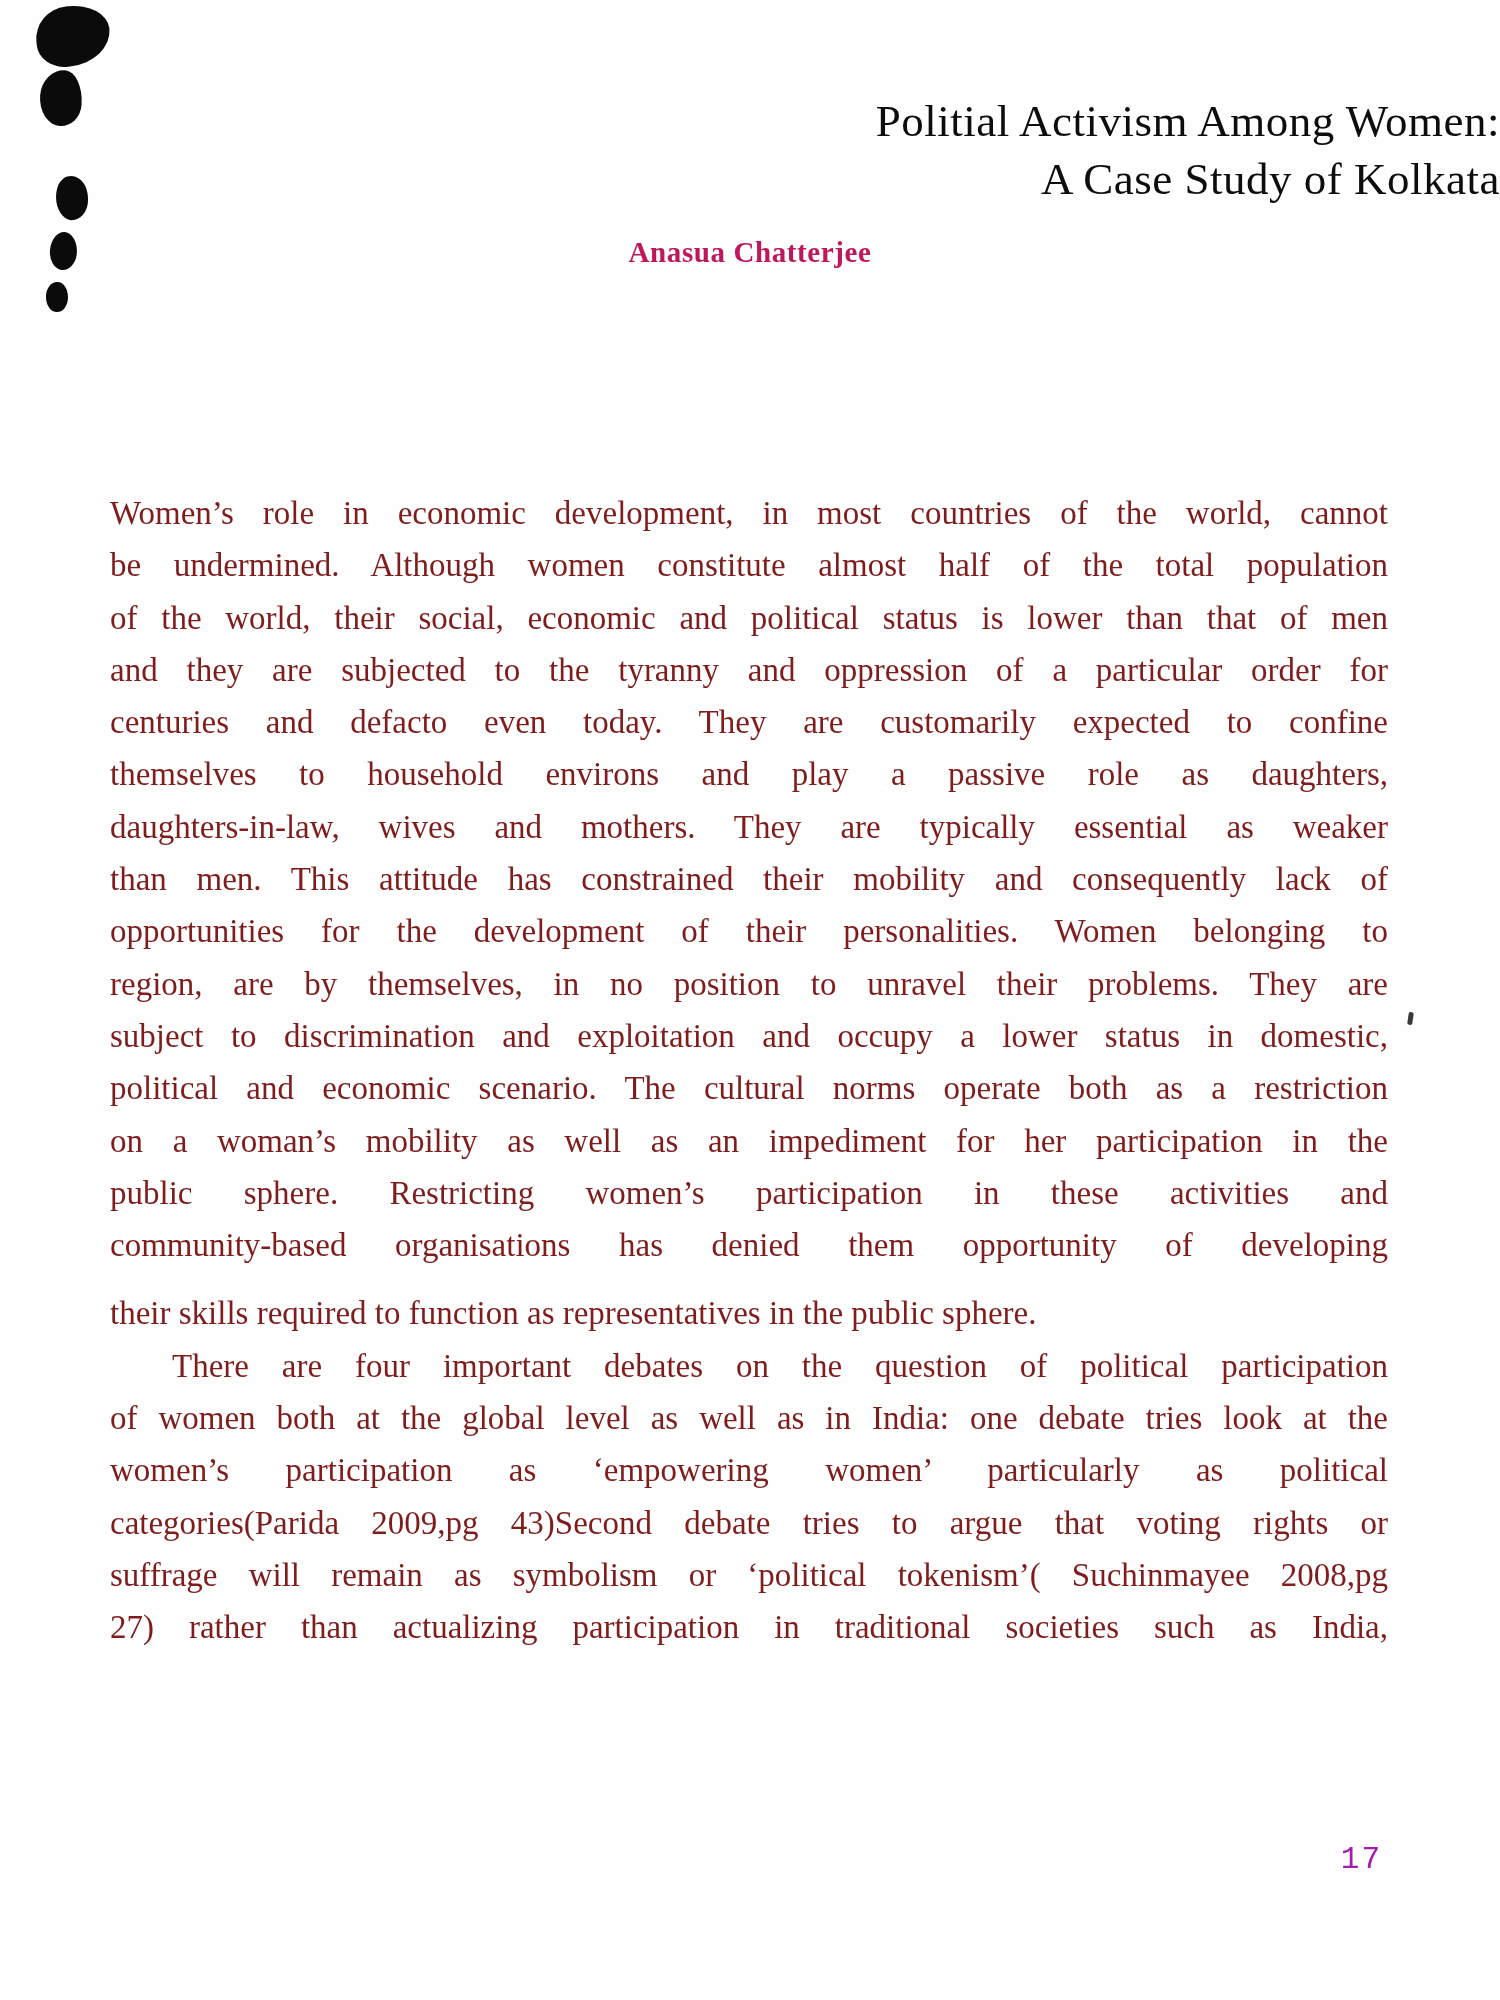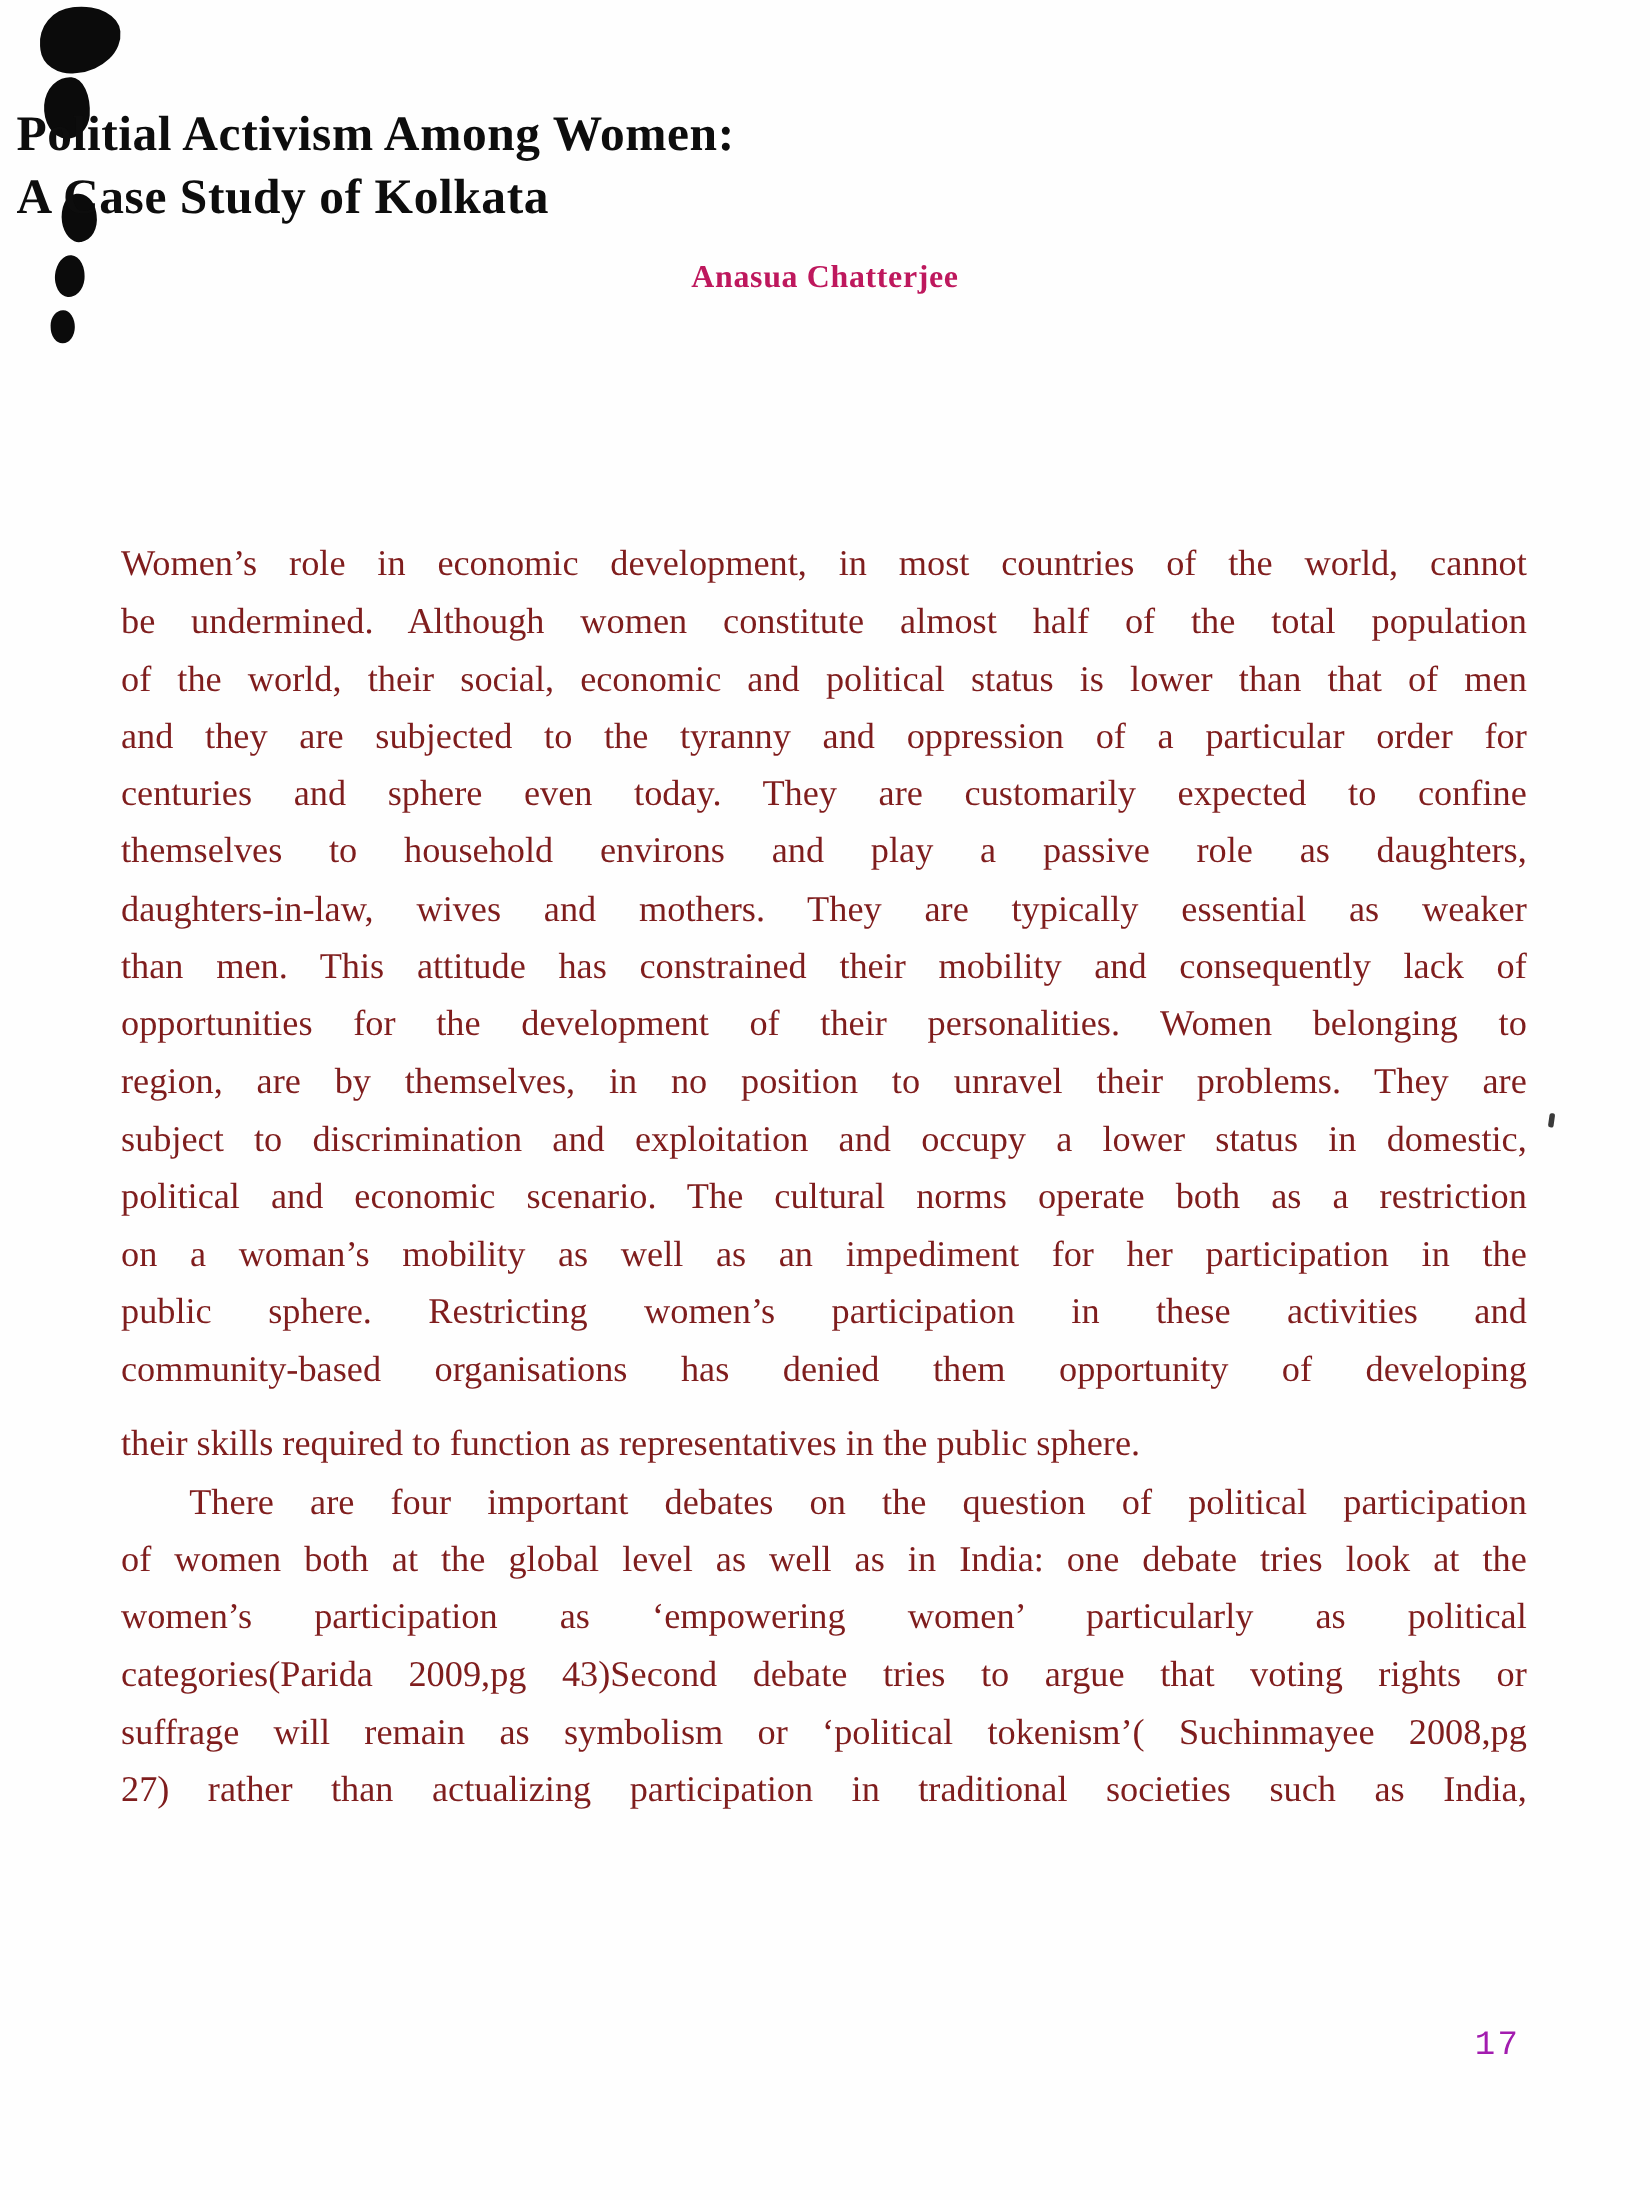--- a/index.html
+++ b/index.html
@@ -29,22 +29,22 @@
     width: 5px; height: 13px;
     background: #3a3a3a;
     border-radius: 2px;
     transform: rotate(8deg);
   }
 
   .title-block {
     position: absolute;
     left: 0; right: 0;
     top: 92px;
-    text-align: left;
-    font-weight: bold;
+    text-align: right;
+    font-weight: normal;
     font-size: 45px;
     line-height: 58px;
     letter-spacing: 0.5px;
     color: #0d0d0d;
     padding-left: 15px;
   }
   .author {
     position: absolute;
     left: 0; right: 0;
     top: 236px;
@@ -99,21 +99,21 @@
     <div>A Case Study of Kolkata</div>
   </div>
 
   <div class="author">Anasua Chatterjee</div>
 
   <div class="body-text">
       <div class="bline">Women’s role in economic development, in most countries of the world, cannot</div>
       <div class="bline">be undermined. Although women constitute almost half of the total population</div>
       <div class="bline">of the world, their social, economic and political status is lower than that of men</div>
       <div class="bline">and they are subjected to the tyranny and oppression of a particular order for</div>
-      <div class="bline">centuries and sphere even today. They are customarily expected to confine</div>
+      <div class="bline">centuries and defacto even today. They are customarily expected to confine</div>
       <div class="bline">themselves to household environs and play a passive role as daughters,</div>
       <div class="bline">daughters-in-law, wives and mothers. They are typically essential as weaker</div>
       <div class="bline">than men. This attitude has constrained their mobility and consequently lack of</div>
       <div class="bline">opportunities for the development of their personalities. Women belonging to</div>
       <div class="bline">region, are by themselves, in no position to unravel their problems. They are</div>
       <div class="bline">subject to discrimination and exploitation and occupy a lower status in domestic,</div>
       <div class="bline">political and economic scenario. The cultural norms operate both as a restriction</div>
       <div class="bline">on a woman’s mobility as well as an impediment for her participation in the</div>
       <div class="bline">public sphere. Restricting women’s participation in these activities and</div>
       <div class="bline">community-based organisations has denied them opportunity of developing</div>

